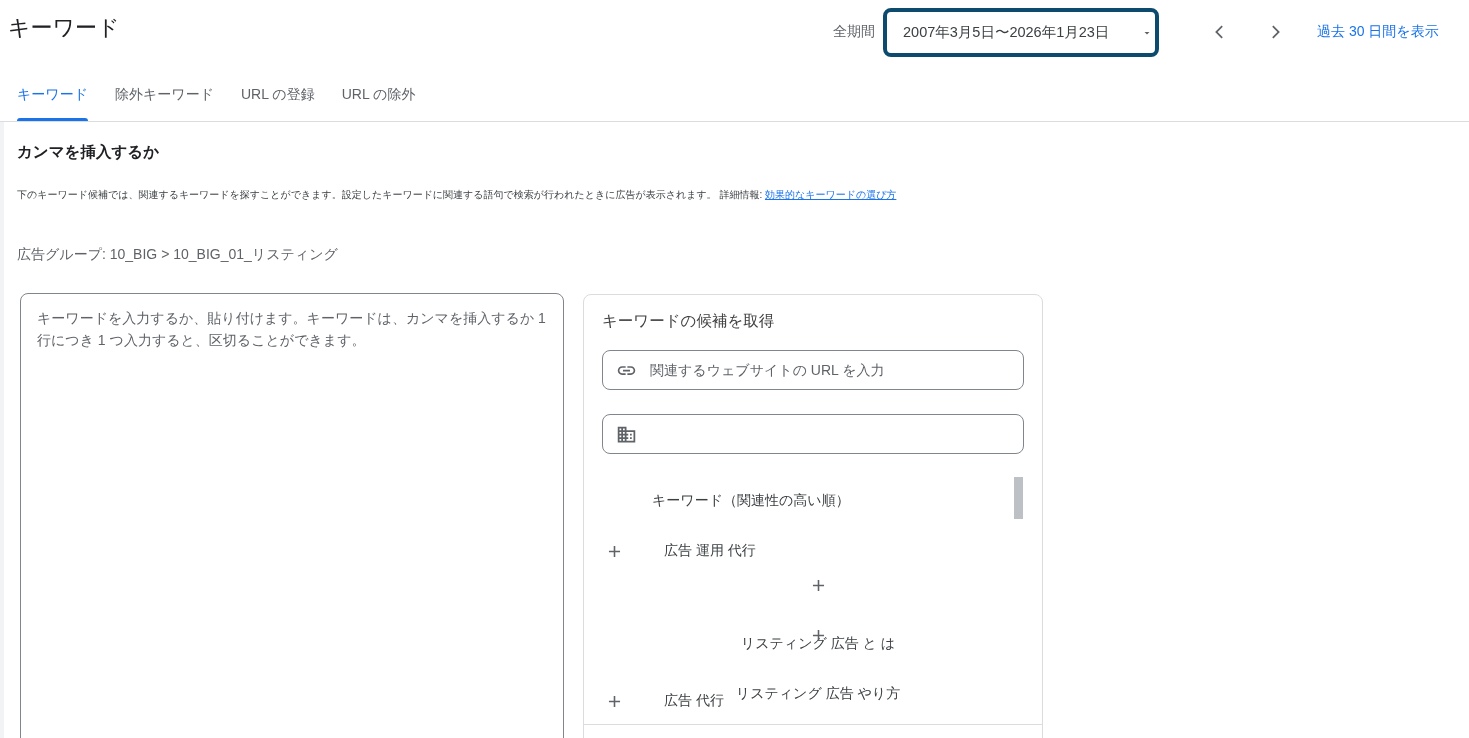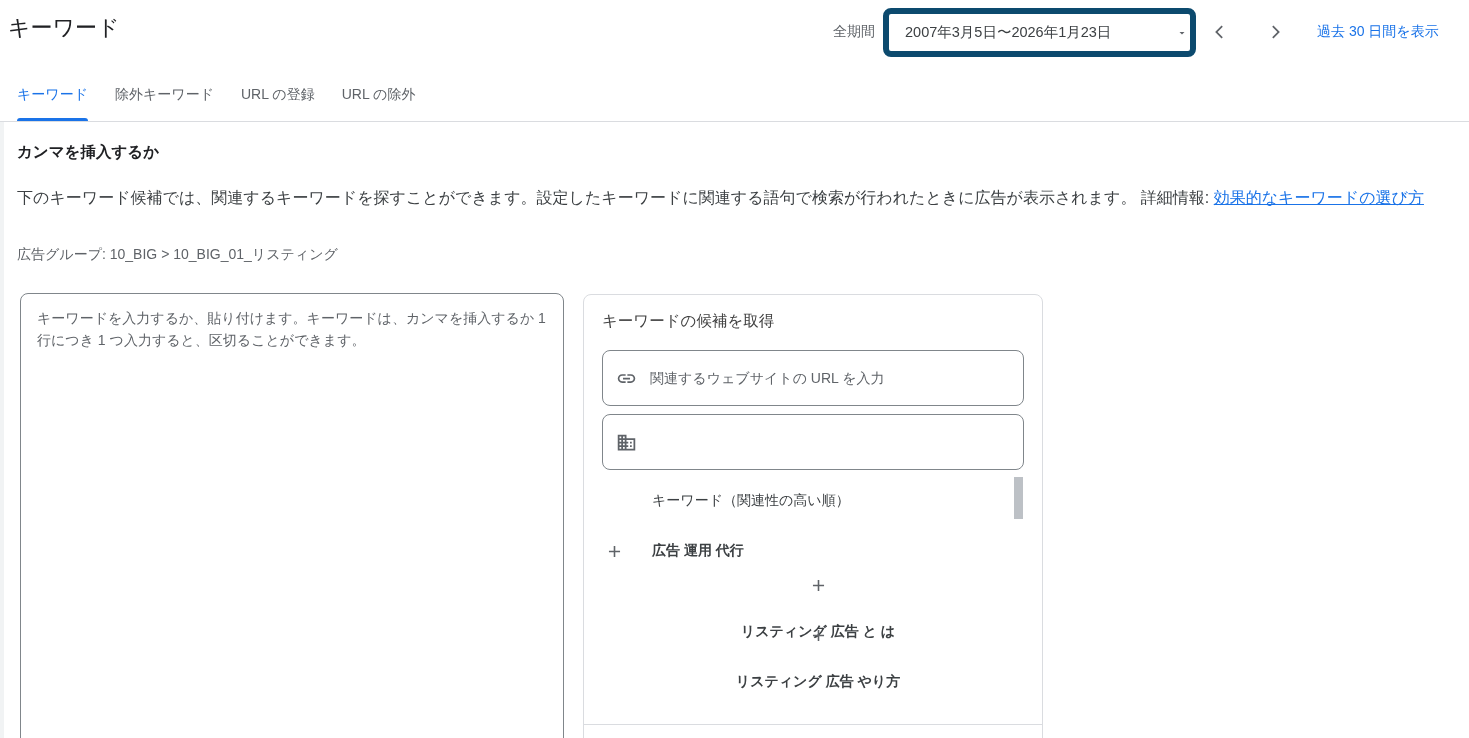--- a/index.html
+++ b/index.html
@@ -8,22 +8,22 @@
     position:relative; overflow:hidden; background:#fff;
     font-family:"Liberation Sans", sans-serif; color:#202124;
   }
   
   .left-gutter { position:absolute; left:0; top:122px; width:4px; height:616px; background:#f1f3f4; }
 
   
   .page-title { position:absolute; left:8px; top:13px; font-size:22px; font-weight:400; color:#202124; }
   .period-label { position:absolute; left:833px; top:23px; font-size:14px; color:#5f6368; }
   .date-select {
-    position:absolute; left:883px; top:8px; width:313px; height:49px;
-    border:6px solid #0c4a6e; border-radius:8px; background:#fff;
+    position:absolute; left:883px; top:8px; width:276px; height:49px;
+    border:4px solid #0c4a6e; border-radius:8px; background:#fff;
     display:flex; align-items:center; justify-content:space-between;
     padding:0 2px 0 16px; cursor:pointer;
   }
   .date-select .date-text { font-size:14.5px; color:#3c4043; }
   .icon-btn {
     position:absolute; top:14px; width:36px; height:36px; border:none; background:transparent;
     display:flex; align-items:center; justify-content:center; cursor:pointer; border-radius:50%;
   }
   .chevron-prev { left:1202px; }
   .chevron-next { left:1257px; }
@@ -39,56 +39,56 @@
     padding-top:6px; cursor:pointer; height:41px;
   }
   .tab.active { color:#1a73e8; }
   .tab.active::after {
     content:""; position:absolute; left:0; right:0; bottom:0; height:3px;
     background:#1a73e8; border-radius:3px 3px 0 0;
   }
 
   
   .section-heading { position:absolute; left:17px; top:142px; font-size:15.5px; font-weight:700; color:#202124; }
-  .description { position:absolute; left:17px; top:188px; font-size:16px; color:#3c4043; }
+  .description { position:absolute; left:17px; top:188px; font-size:10px; color:#3c4043; }
   .inline-link { color:#1a73e8; text-decoration:underline; cursor:pointer; }
   .ad-group { position:absolute; left:17px; top:246px; font-size:14px; color:#5f6368; }
 
   
   .keyword-textarea {
     position:absolute; left:20px; top:293px; width:544px; height:470px;
     border:1px solid #80868b; border-radius:8px; padding:13px 16px;
     font-family:"Liberation Sans", sans-serif; font-size:14px; line-height:22px;
     color:#202124; resize:none; outline:none;
   }
   .keyword-textarea::placeholder { color:#5f6368; opacity:1; }
 
   
   .panel {
     position:absolute; left:583px; top:294px; width:460px; height:470px;
     border:1px solid #dadce0; border-radius:8px; background:#fff;
   }
   .panel-heading { position:absolute; left:18px; top:16px; font-size:15.5px; font-weight:400; color:#404040; }
   .suggest-input {
-    position:absolute; left:18px; right:18px; height:56px;
+    position:absolute; left:18px; right:18px; height:40px;
     border:1px solid #80868b; border-radius:8px;
     display:flex; align-items:center; gap:13px; padding:0 13px;
   }
   .suggest-input.url-row { top:55px; }
   .suggest-input.business-row { top:119px; }
   .suggest-input input {
     flex:1; border:none; outline:none; font-family:"Liberation Sans", sans-serif;
     font-size:14px; color:#202124; background:transparent;
   }
   .suggest-input input::placeholder { color:#5f6368; opacity:1; }
   .list-header-text { position:absolute; left:68px; top:197px; font-size:14px; color:#3c4043; }
   .scrollbar-thumb { position:absolute; right:19px; top:182px; width:9px; height:42px; background:#bdc1c6; }
   .suggest-row {
     position:absolute; left:0; right:10px; height:50px;
-    display:flex; align-items:center; padding-left:20px; gap:28px; cursor:pointer;font-weight:bold;
+    display:flex; align-items:center; padding-left:20px; gap:40px; cursor:pointer;
   }
   .row-0 { top:231px; } .row-1 { top:281px;flex-direction:column; } .row-2 { top:331px;flex-direction:column; } .row-3 { top:381px; }
   .suggest-row .row-label { font-size:14px; color:#3c4043; }
   .add-btn { width:20px; height:20px; border:none; background:transparent; padding:0; cursor:pointer; display:flex; align-items:center; justify-content:center; }
   .panel-divider { position:absolute; left:0; right:0; top:429px; height:1px; background:#dadce0; }
 
   svg.ic { display:block; }
 </style>
 </head>
 <body>
@@ -185,15 +185,25 @@
   <div class="suggest-row row-2">
     <button class="add-btn">
         <span>
           <svg class="ic" width="19" height="19" viewBox="0 0 24 24" fill="#5f6368">
             <path d="M19 13h-6v6h-2v-6H5v-2h6V5h2v6h6v2z"></path>
           </svg>
         </span>
       </button>
     <span class="row-label">リスティング 広告 やり方</span>
   </div>
+  <div class="suggest-row row-3">
+    <button class="add-btn">
+        <span>
+          <svg class="ic" width="19" height="19" viewBox="0 0 24 24" fill="#5f6368">
+            <path d="M19 13h-6v6h-2v-6H5v-2h6V5h2v6h6v2z"></path>
+          </svg>
+        </span>
+      </button>
+    <span class="row-label">広告 代行</span>
+  </div>
 
   <div class="panel-divider"></div>
 </section>
 
 </body></html>

